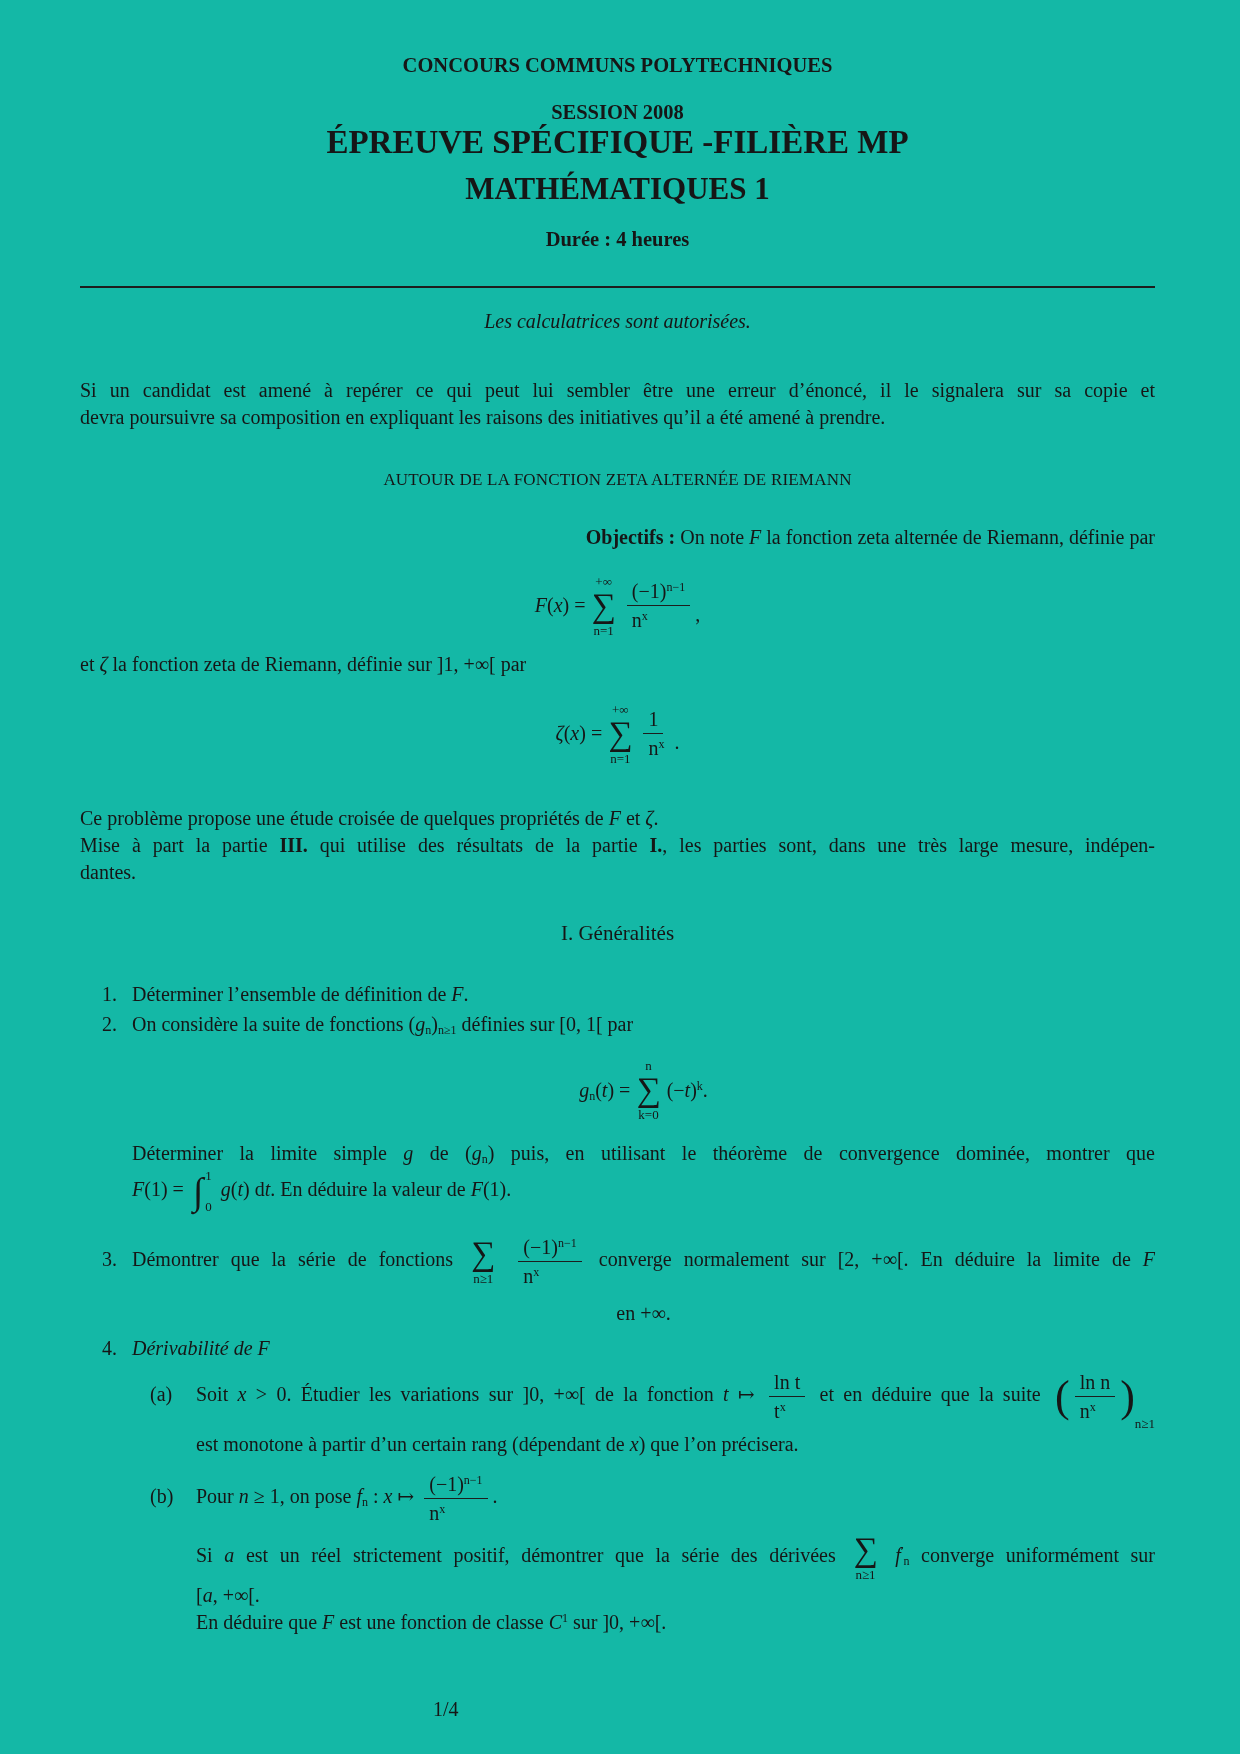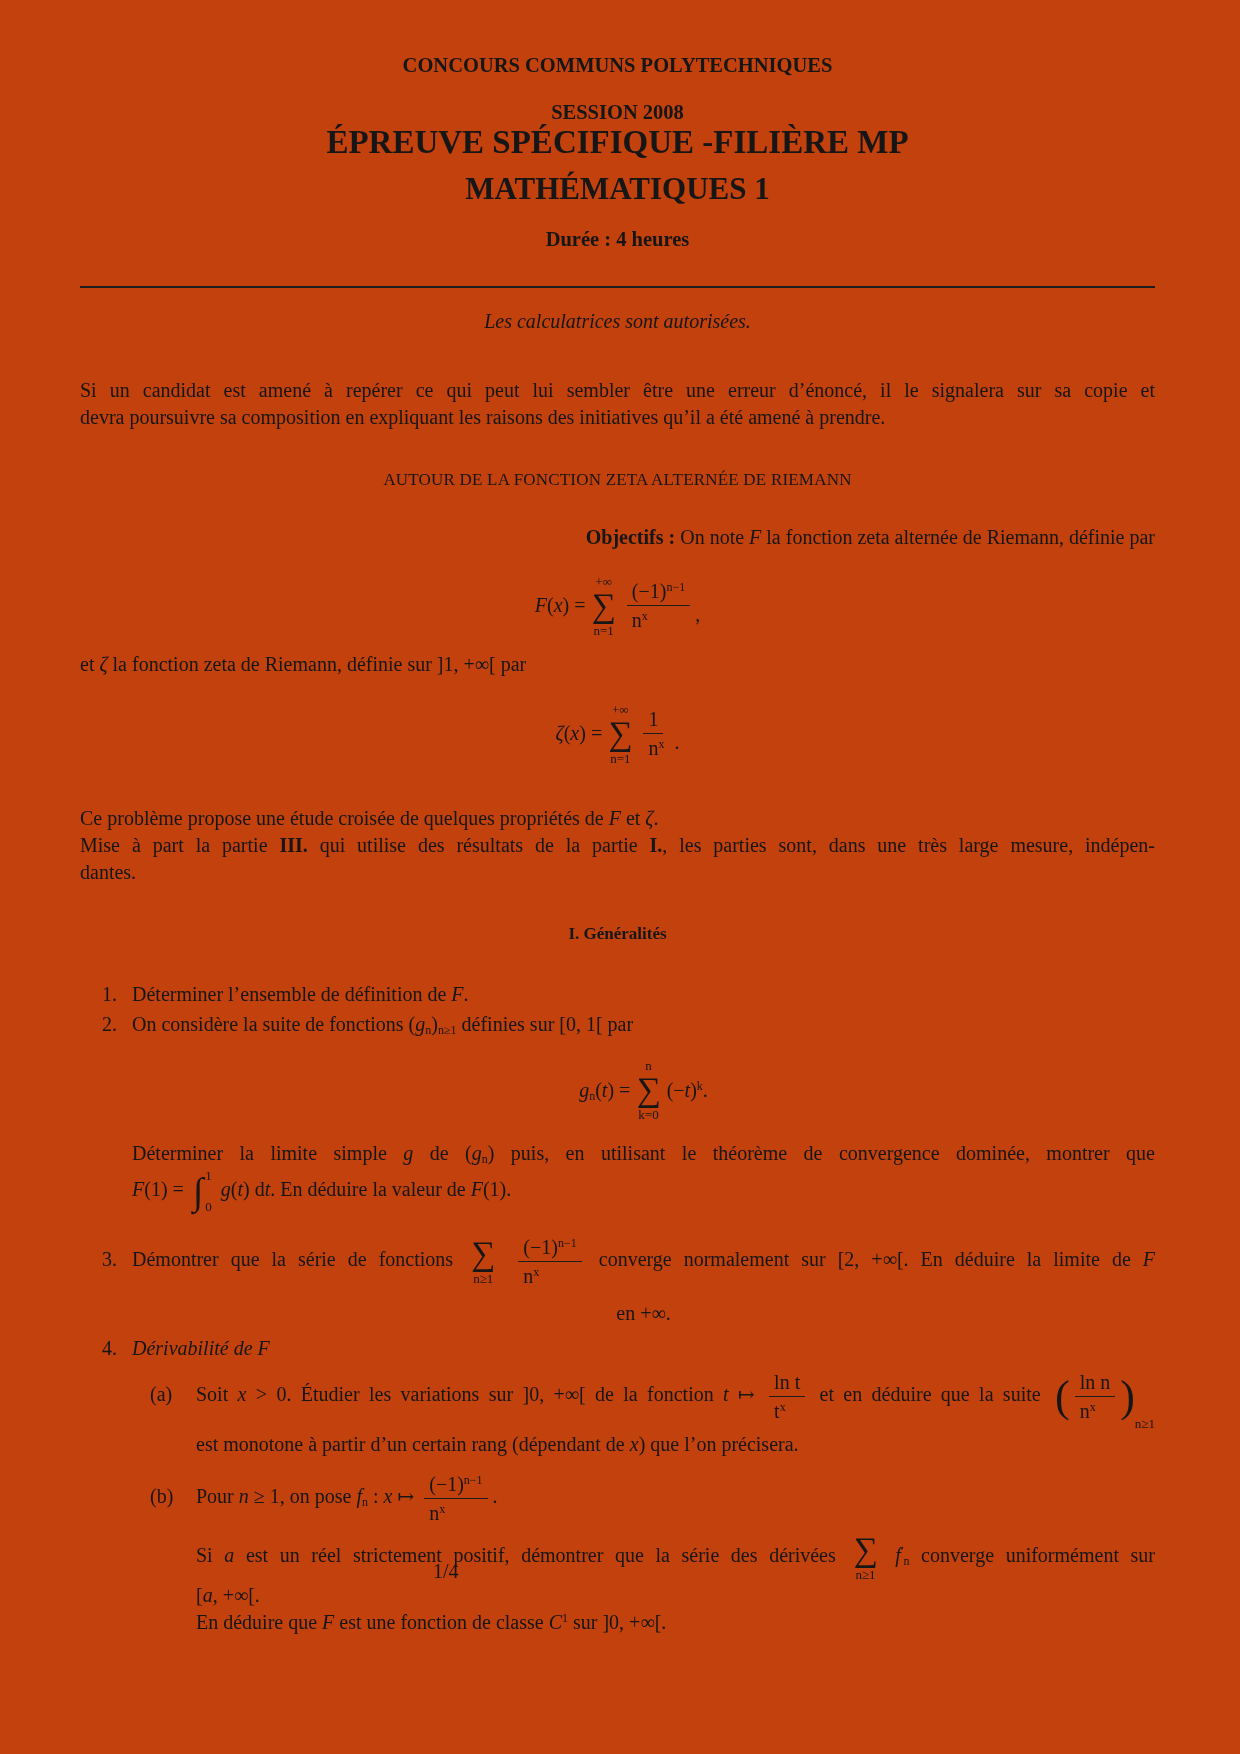--- a/index.html
+++ b/index.html
@@ -1,41 +1,41 @@
 <!DOCTYPE html>
 <html><head>
 <meta charset="utf-8">
 <style>
   html,body{margin:0;padding:0;background:#ffffff;}
   .page{
     position:relative;
     width:1240px;height:1754px;
     margin:0 auto;
-    background:#c2410c;
+    background:#14b8a6;
     color:#161616;
     font-family:"Liberation Serif","DejaVu Serif","DejaVu Sans",serif;
     font-size:20px;line-height:27px;
     padding:52px 85px 0 80px;
     box-sizing:border-box;
     overflow:hidden;
   }
   .center{text-align:center;}
   .hb{font-weight:bold;}
   .h1{font-size:20.5px;}
   .h2{font-size:20.5px;margin-top:20px;}
   .h3{font-size:33px;line-height:32px;}
   .h4{font-size:31px;line-height:40px;margin-top:11px;}
   .h5{font-size:20.5px;margin-top:17px;}
   .rule{border:none;height:2px;background:#1d1d1d;margin:33px 0 0 0;}
   .notice{font-style:italic;margin-top:20px;}
   .nb{margin-top:42px;}
   .stretch{text-align:justify;text-align-last:justify;text-justify:inter-word;}
   .title2{font-weight:normal;font-size:17px;line-height:29px;margin-top:34px;letter-spacing:0.2px;}
   .objectifs{margin-top:30px;text-align:right;}
-  .part-title{font-weight:bold;font-size:17px;margin-top:34px;}
+  .part-title{font-weight:normal;font-size:21px;margin-top:34px;}
 
   
   .dmath{display:flex;justify-content:center;align-items:center;}
   .mrow{white-space:pre;}
   .msum{display:inline-flex;flex-direction:column;align-items:center;vertical-align:middle;margin:0 6px;text-align:center;}
   .msum .lim{font-size:13px;line-height:15px;}
   .msum .sig{font-size:34px;line-height:34px;}
   .mfrac{display:inline-flex;flex-direction:column;align-items:flex-start;vertical-align:middle;margin:8px 5px;text-align:center;line-height:24px;}
   .fnum{padding:0 5px 2px 5px;border-bottom:1.4px solid #1d1d1d;}
   .fden{padding:2px 5px 0 5px;}
@@ -52,21 +52,21 @@
   .item>.marker{flex:none;width:30px;margin-left:22px;}
   .ibody{flex:1;min-width:0;}
   .subitem{display:flex;align-items:baseline;}
   .subitem>.marker{flex:none;width:46px;margin-left:18px;}
 
   sub,sup{font-size:0.6em;line-height:0;}
   sup{vertical-align:0.55em;}
   sub{vertical-align:-0.25em;}
   i{font-style:italic;}
 
-  .footer{position:absolute;left:433px;top:1558px;}
+  .footer{position:absolute;left:433px;top:1696px;}
 </style>
 </head>
 <body>
 
 <div class="page">
 
   <div class="center hb h1">CONCOURS COMMUNS POLYTECHNIQUES</div>
   <div class="center hb h2">SESSION 2008</div>
   <div class="center hb h3">ÉPREUVE SPÉCIFIQUE -FILIÈRE MP</div>
   <div class="center hb h4">MATHÉMATIQUES 1</div>

